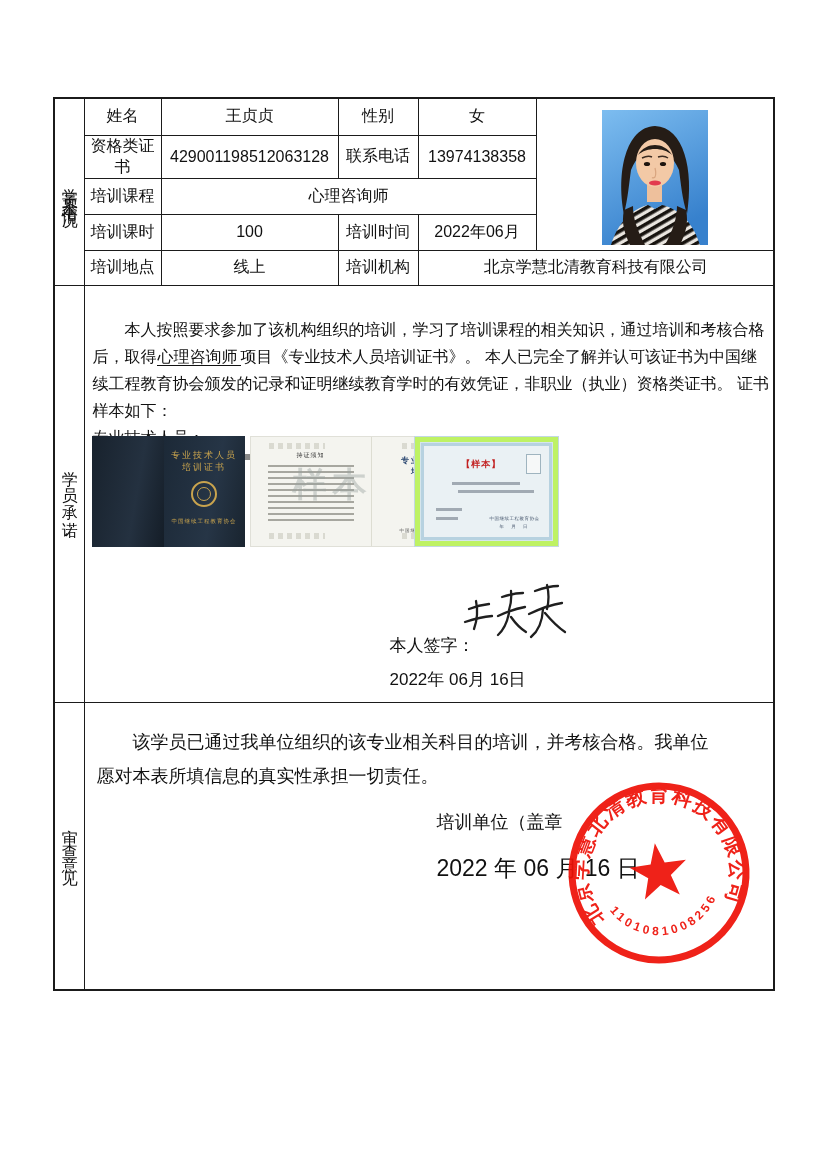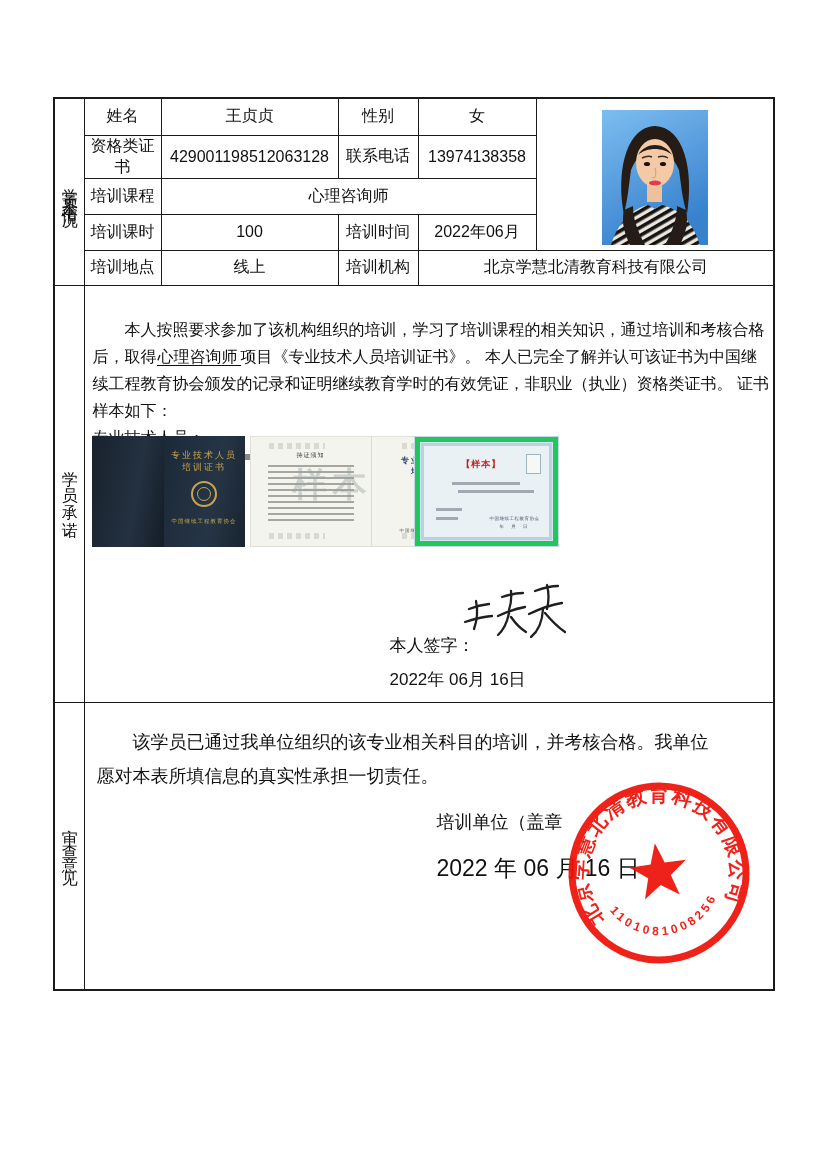--- a/index.html
+++ b/index.html
@@ -50,21 +50,21 @@
   .ci-page { width:50%; position:relative; }
   .ci-page.right { border-left:1px solid #ddddd2; }
   .ci-notice-title { text-align:center; font-size:6px; color:#333; margin-top:14px; letter-spacing:1px; }
   .microtext { margin:5px auto 0; width:86px; height:58px;
                background:repeating-linear-gradient(180deg,#8d8d85 0 2px,transparent 2px 6px); opacity:.75; }
   .ghost { position:absolute; width:56px; height:6px; background:repeating-linear-gradient(90deg,#d3d3c9 0 5px,transparent 5px 9px); opacity:.8; }
   .ci-title { text-align:center; font-size:8px; color:#26436e; margin-top:18px; letter-spacing:2px; line-height:11px; font-weight:bold; }
   .ci-emblem { width:26px; height:26px; border:2px solid #2a5fae; border-radius:50%; margin:9px auto 0;
                display:flex; align-items:center; justify-content:center; color:#2a5fae; font-size:5px; }
   .ci-footer { position:absolute; bottom:13px; width:100%; text-align:center; font-size:4.5px; color:#555; letter-spacing:1px; }
-  .cert-sample { left:322px; width:145px; background:#22c55e; border:1px solid #c3d8e2; padding:6px; }
+  .cert-sample { left:322px; width:145px; background:#bef264; border:1px solid #c3d8e2; padding:6px; }
   .cs-frame { position:relative; width:100%; height:100%; border:3px solid #b7d2e0; outline:1px solid #d5e5ed; background:#eaf1f4; }
   .cs-tag { position:absolute; top:12px; left:50%; transform:translateX(-62%); color:#c22020; font-size:9px; font-weight:bold; letter-spacing:1px; }
   .cs-photo { position:absolute; top:8px; right:8px; width:15px; height:20px; background:#f6f8f8; border:1px solid #9fb4bf; }
   .cs-row { position:absolute; height:3px; background:#8e99a3; opacity:.8; }
   .cs-org { position:absolute; right:9px; bottom:16px; font-size:4.5px; color:#4a5a70; letter-spacing:.5px; }
   .cs-date { position:absolute; right:18px; bottom:8px; font-size:4.5px; color:#4a5a70; letter-spacing:3px; }
 
   .watermark { position:absolute; left:208px; top:176px; font-size:34px; letter-spacing:6px;
                color:rgba(150,160,158,.42); z-index:3; font-weight:bold; }
 

